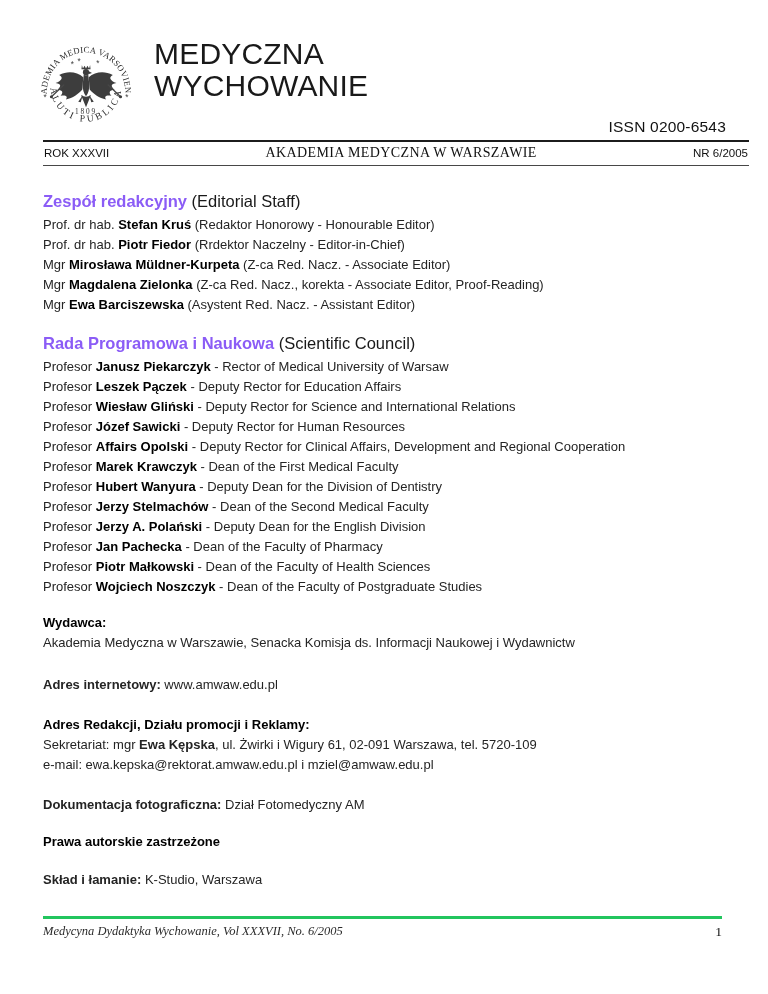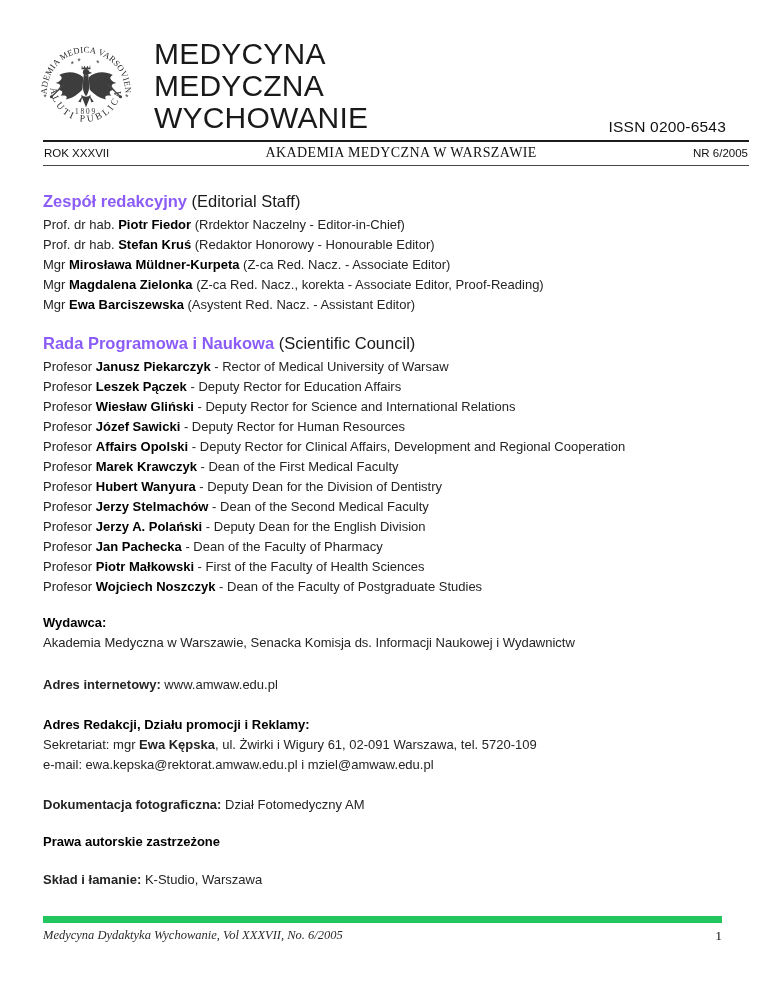--- a/index.html
+++ b/index.html
@@ -35,21 +35,21 @@
   .block-line  { line-height:20px; color:#242424; }
   #publisher  { margin-top:16px; }
   #website    { margin-top:22px; }
   #address    { margin-top:20px; }
   #photo      { margin-top:20px; }
   #copyright  { margin-top:17px; }
   #typeset    { margin-top:18px; }
   
   .footer {
     position:absolute; left:43px; right:46px; top:916px;
-    border-top:7px solid #22c55e; display:flex; justify-content:space-between;
+    border-top:3px solid #22c55e; display:flex; justify-content:space-between;
     padding-top:5px; font-family:"Liberation Serif", serif;
   }
   .footer-citation { font-style:italic; font-size:12.5px; color:#2a2a2a; }
   .footer-page { font-size:13.5px; color:#111; }
 </style>
 </head>
 <body>
 
 <div class="page">
 
@@ -96,58 +96,57 @@
 
       <text x="40" y="31" font-size="9" fill="#3d3d3d" text-anchor="middle">*</text>
       <text x="47.5" y="28" font-size="9" fill="#3d3d3d" text-anchor="middle">*</text>
       <text x="68" y="30" font-size="9" fill="#3d3d3d" text-anchor="middle">*</text>
       <text x="10" y="67" font-size="9" fill="#3d3d3d" text-anchor="middle">*</text>
       <text x="100" y="67" font-size="9" fill="#3d3d3d" text-anchor="middle">*</text>
       <text x="55" y="82.5" font-size="8" letter-spacing="2" fill="#2b2b2b" text-anchor="middle" font-family="Liberation Serif, serif">1809</text>
     </svg>
 
     <div class="title-block">
-      <div>MEDYCYNA</div>
       <div>MEDYCZNA</div>
       <div>WYCHOWANIE</div>
     </div>
 
     <div class="issn">ISSN 0200-6543</div>
   </div>
 
   <div class="band">
     <span>ROK XXXVII</span>
     <span class="band-center">AKADEMIA MEDYCZNA W WARSZAWIE</span>
     <span>NR 6/2005</span>
   </div>
 
   <div class="main">
 
     <div class="sec-h mt-editorial"><b>Zespół redakcyjny</b><span> (Editorial Staff)</span></div>
     <div class="lines">
+      <div class="line"><span>Prof. dr hab. </span><b>Stefan Kruś</b><span> (Redaktor Honorowy - Honourable Editor)</span></div>
       <div class="line"><span>Prof. dr hab. </span><b>Piotr Fiedor</b><span> (Rrdektor Naczelny - Editor-in-Chief)</span></div>
-      <div class="line"><span>Prof. dr hab. </span><b>Stefan Kruś</b><span> (Redaktor Honorowy - Honourable Editor)</span></div>
       <div class="line"><span>Mgr </span><b>Mirosława Müldner-Kurpeta</b><span> (Z-ca Red. Nacz. - Associate Editor)</span></div>
       <div class="line"><span>Mgr </span><b>Magdalena Zielonka</b><span> (Z-ca Red. Nacz., korekta - Associate Editor, Proof-Reading)</span></div>
       <div class="line"><span>Mgr </span><b>Ewa Barciszewska</b><span> (Asystent Red. Nacz. - Assistant Editor)</span></div>
     </div>
 
     <div class="sec-h mt-council"><b>Rada Programowa i Naukowa</b><span> (Scientific Council)</span></div>
     <div class="lines">
       <div class="line"><span>Profesor </span><b>Janusz Piekarczyk</b><span> - Rector of Medical University of Warsaw</span></div>
       <div class="line"><span>Profesor </span><b>Leszek Pączek</b><span> - Deputy Rector for Education Affairs</span></div>
       <div class="line"><span>Profesor </span><b>Wiesław Gliński</b><span> - Deputy Rector for Science and International Relations</span></div>
       <div class="line"><span>Profesor </span><b>Józef Sawicki</b><span> - Deputy Rector for Human Resources</span></div>
       <div class="line"><span>Profesor </span><b>Affairs Opolski</b><span> - Deputy Rector for Clinical Affairs, Development and Regional Cooperation</span></div>
       <div class="line"><span>Profesor </span><b>Marek Krawczyk</b><span> - Dean of the First Medical Faculty</span></div>
       <div class="line"><span>Profesor </span><b>Hubert Wanyura</b><span> - Deputy Dean for the Division of Dentistry</span></div>
       <div class="line"><span>Profesor </span><b>Jerzy Stelmachów</b><span> - Dean of the Second Medical Faculty</span></div>
       <div class="line"><span>Profesor </span><b>Jerzy A. Polański</b><span> - Deputy Dean for the English Division</span></div>
       <div class="line"><span>Profesor </span><b>Jan Pachecka</b><span> - Dean of the Faculty of Pharmacy</span></div>
-      <div class="line"><span>Profesor </span><b>Piotr Małkowski</b><span> - First of the Faculty of Health Sciences</span></div>
+      <div class="line"><span>Profesor </span><b>Piotr Małkowski</b><span> - Dean of the Faculty of Health Sciences</span></div>
       <div class="line"><span>Profesor </span><b>Wojciech Noszczyk</b><span> - Dean of the Faculty of Postgraduate Studies</span></div>
     </div>
 
     <div id="publisher">
       <div class="block-label">Wydawca:</div>
       <div class="block-line">Akademia Medyczna w Warszawie, Senacka Komisja ds. Informacji Naukowej i Wydawnictw</div>
     </div>
 
     <div id="website" class="block-line">
       <b>Adres internetowy:</b><span> www.amwaw.edu.pl</span>

